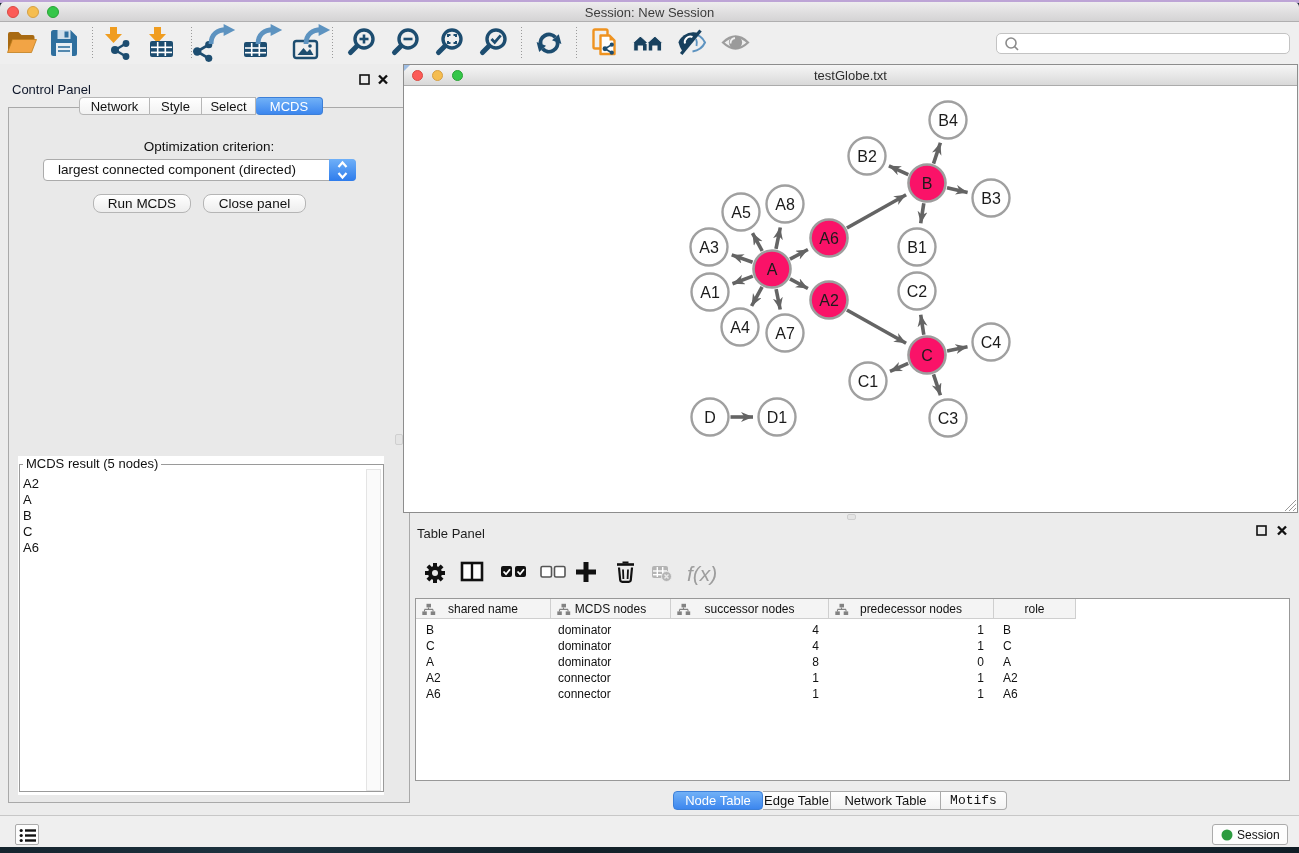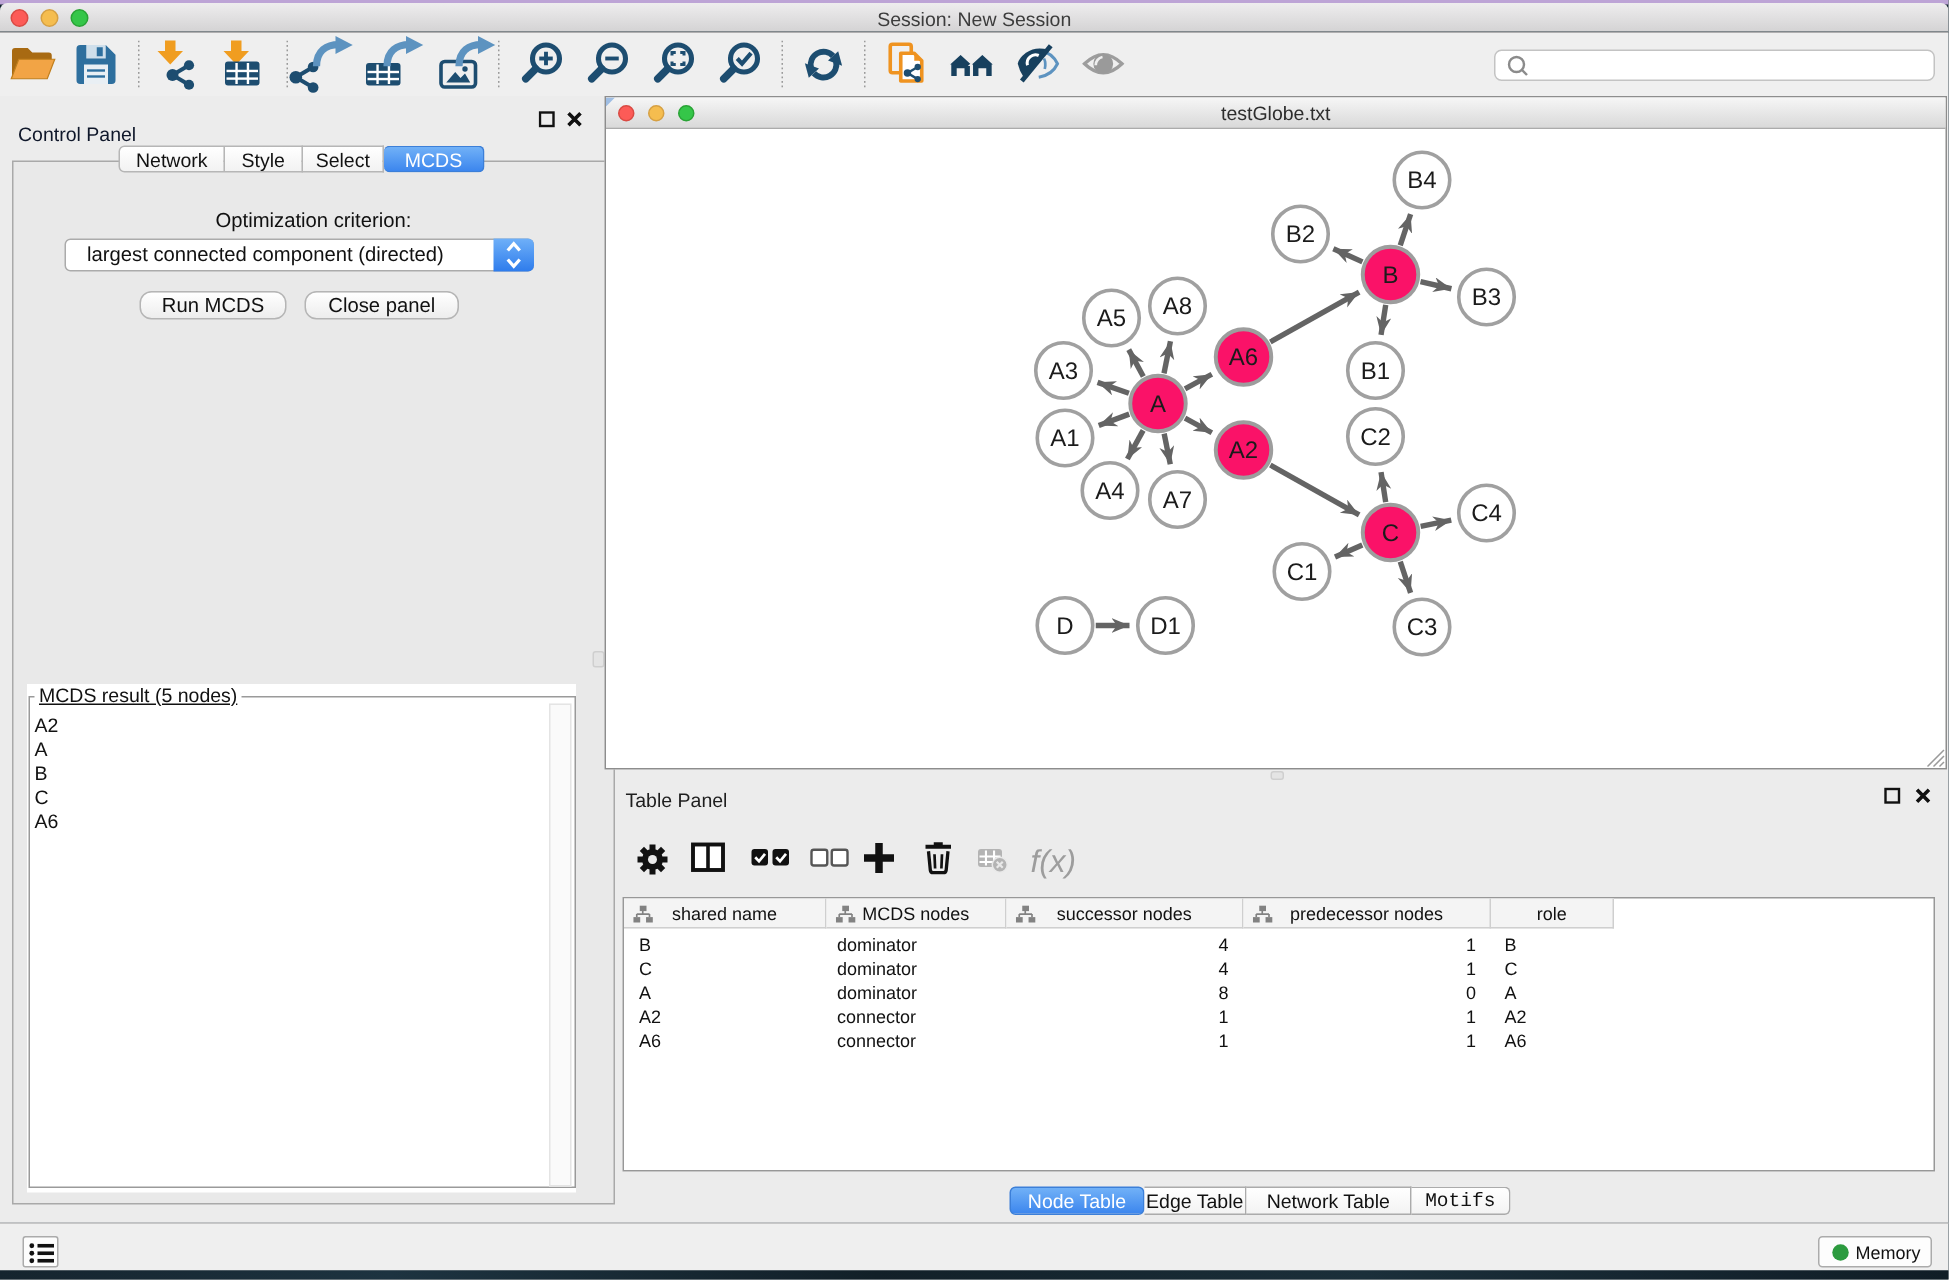--- a/index.html
+++ b/index.html
@@ -31,21 +31,21 @@
 #dd { position:absolute; left:34px; top:51px; width:313px; height:22px; background:#fff;
   border:1px solid #ababab; border-radius:4px; font-size:13.5px; color:#111; line-height:20px; }
 #dd span { display:block; text-align:left; padding-left:14px; margin-right:26px; }
 #dd .spin { position:absolute; right:-1px; top:-1px; width:27px; height:22px; border-radius:0 4px 4px 0;
   background:linear-gradient(#6fb0f8,#2e7cec); }
 .btn { position:absolute; height:19px; background:linear-gradient(#ffffff,#ededed);
   border:1px solid #b5b5b5; border-radius:8px; font-size:13.5px; color:#111;
   text-align:center; line-height:17px; }
 #mcds-list { position:absolute; left:9px; top:348px; width:366px; height:339px; background:#fff; }
 #mcds-fs { position:absolute; left:0.5px; top:8px; width:365px; height:328px; border:1px solid #9a9a9a; }
-#mcds-leg { position:absolute; left:5px; top:0px; background:#fff; padding:0 3px; font-size:13px; color:#111;text-decoration:underline; }
+#mcds-leg { position:absolute; left:5px; top:0px; background:#fff; padding:0 3px; font-size:13px; color:#111; }
 #mcds-sb { position:absolute; right:3px; top:13px; width:15px; height:322px; background:#fafafa; border:1px solid #e4e4e4; }
 .li { position:absolute; left:5px; font-size:13px; color:#111; }
 #vgrip { position:absolute; left:394.5px; top:370px; width:8px; height:11px; background:#e4e4e4;
   border:1px solid #cfcfcf; border-radius:2px; }
 #netwin { position:absolute; left:403px; top:0px; width:895px; height:449px;
   border:1px solid #8d8d8d; background:#fff; }
 #nw-title { position:absolute; left:0; top:0; width:100%; height:21px;
   background:linear-gradient(#f6f6f6,#d9d9d9); border-bottom:1px solid #ababab; }
 #nw-title .t { position:absolute; width:100%; text-align:center; top:3px; font-size:13px; color:#2d2d2d; }
 .tls { position:absolute; width:11px; height:11px; border-radius:50%; top:5px; }
@@ -474,15 +474,15 @@
     <rect x="6" y="1.3" width="11" height="2.4"></rect>
           <rect x="6" y="6.3" width="11" height="2.4"></rect>
           <rect x="6" y="11.3" width="11" height="2.4"></rect>
         </g>
       </svg>
   </div>
   <div id="memBtn">
       <svg width="12" height="12" style="position:absolute;left:8px;top:4px">
     <circle cx="6" cy="6" r="5.5" fill="#2c9b3f"></circle>
       </svg>
-    <span style="position:absolute;left:24px;top:3px">Memory</span>
+    <span style="position:absolute;left:24px;top:3px">Session</span>
   </div>
 </div>
 <div class="abs" id="deskBot"></div>
 </body></html>

